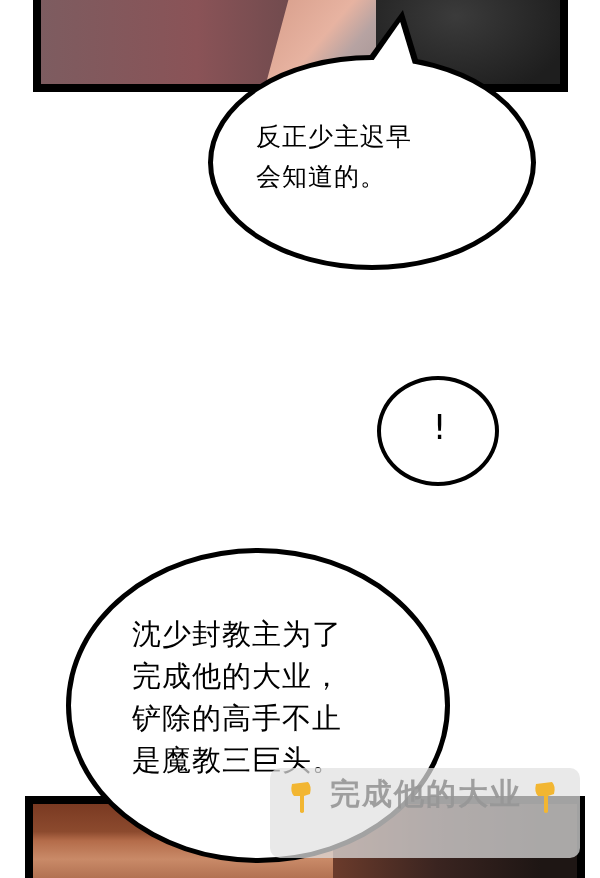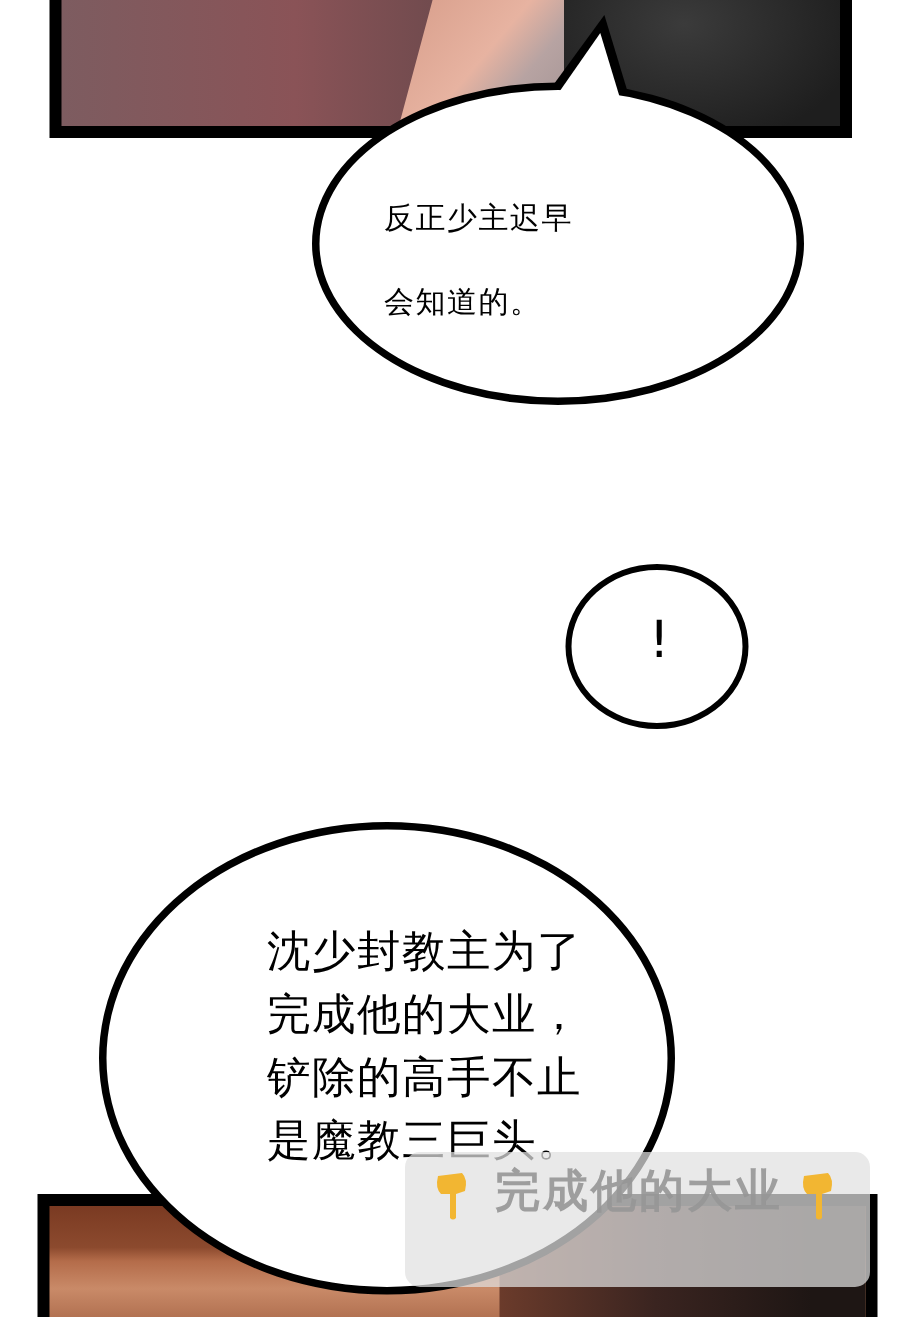--- a/index.html
+++ b/index.html
@@ -31,21 +31,21 @@
       background: radial-gradient(ellipse at 40% 30%, #3b3b3b 0%, #1e1e1e 70%);
       border-radius: 0 0 0 40px;
     }
 
     
     .bubble {
       position: absolute; background: #fff; border: 5px solid #000;
       border-radius: 50%; box-sizing: border-box;
     }
     .bubble-text {
-      position: absolute; color: #000; font-size: 20px; line-height: 56px;
+      position: absolute; color: #000; font-size: 25px; line-height: 40px;
       letter-spacing: 1px; white-space: pre-line;
     }
     .tail {
       position: absolute; width: 0; height: 0;
     }
 
     
     .b1 { left: 208px; top: 55px; width: 328px; height: 215px; }
     .b1-tail-outer {
       left: 370px; top: 10px;
@@ -76,21 +76,21 @@
       background: linear-gradient(180deg, #7a3a22 0%, #8c4a2e 30%, #b46c4a 40%, #c98a68 60%, #9c5a3c 100%);
       overflow: hidden;
     }
     .bottom-panel .art::after {
       content: ""; position: absolute; left: 300px; top: 0; width: 260px; height: 100px;
       background: linear-gradient(90deg, #6b3b2b 0%, #3a2420 40%, #1e1614 80%);
     }
 
     
     .b3 { left: 66px; top: 548px; width: 384px; height: 315px; }
-    .b3-text { left: 132px; top: 613px; width: 280px; line-height: 42px; font-size: 29px; margin-left: 46px; }
+    .b3-text { left: 132px; top: 613px; width: 280px; line-height: 42px; font-size: 29px; }
 
     
     .watermark {
       left: 270px; top: 768px; width: 310px; height: 90px;
       background: rgba(225,225,225,0.72); border-radius: 10px;
     }
     .wm-line1 {
       position: absolute; left: 60px; top: 6px; font-size: 30px; color: rgba(150,150,150,0.9);
       font-weight: bold; letter-spacing: 2px;
     }

